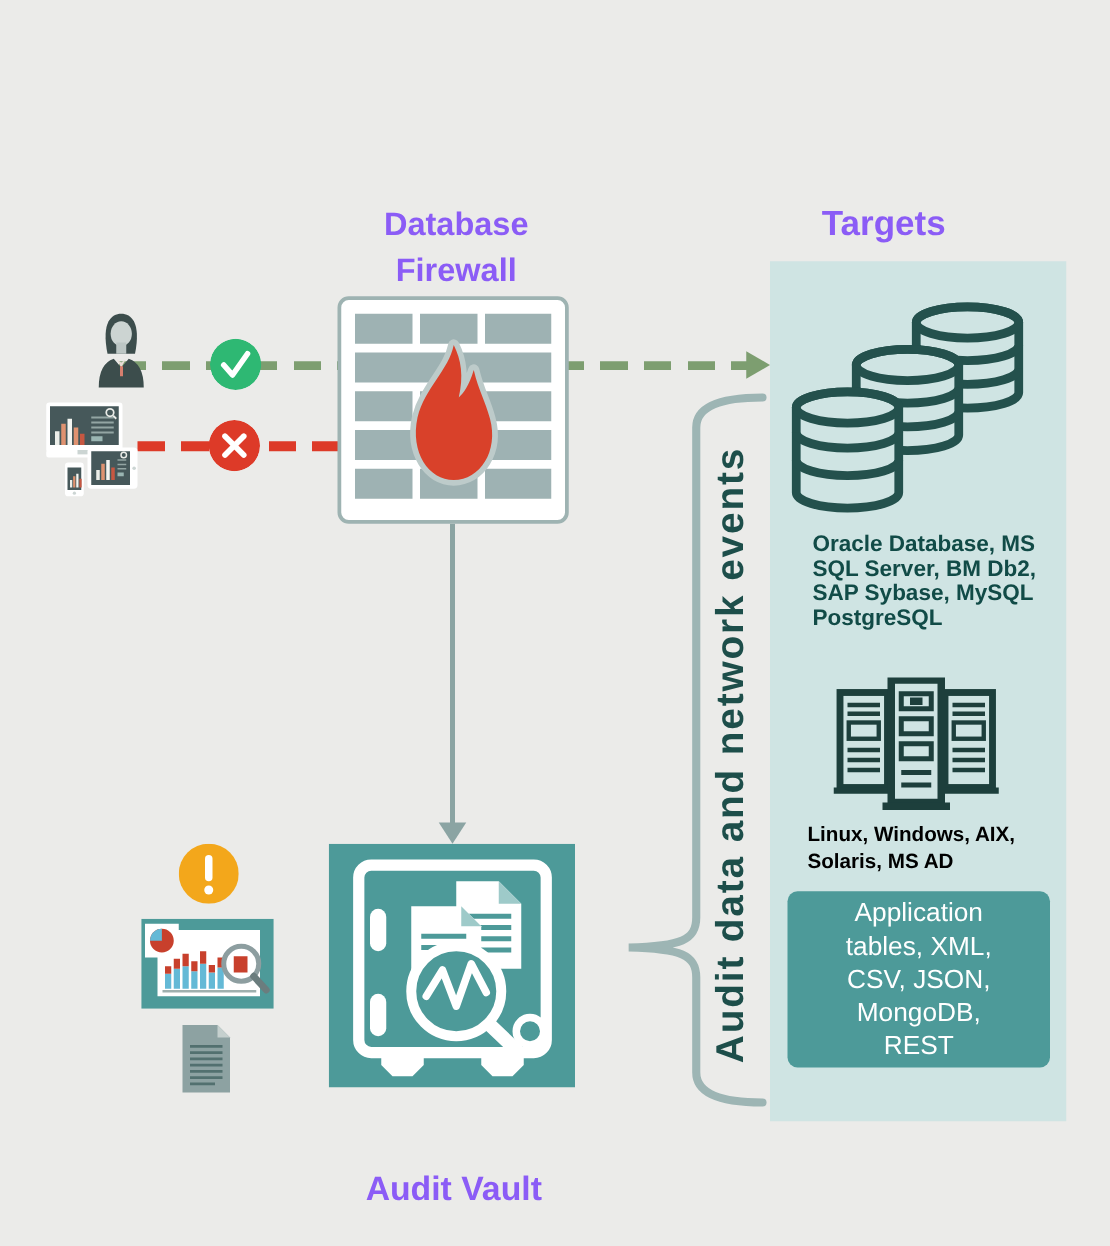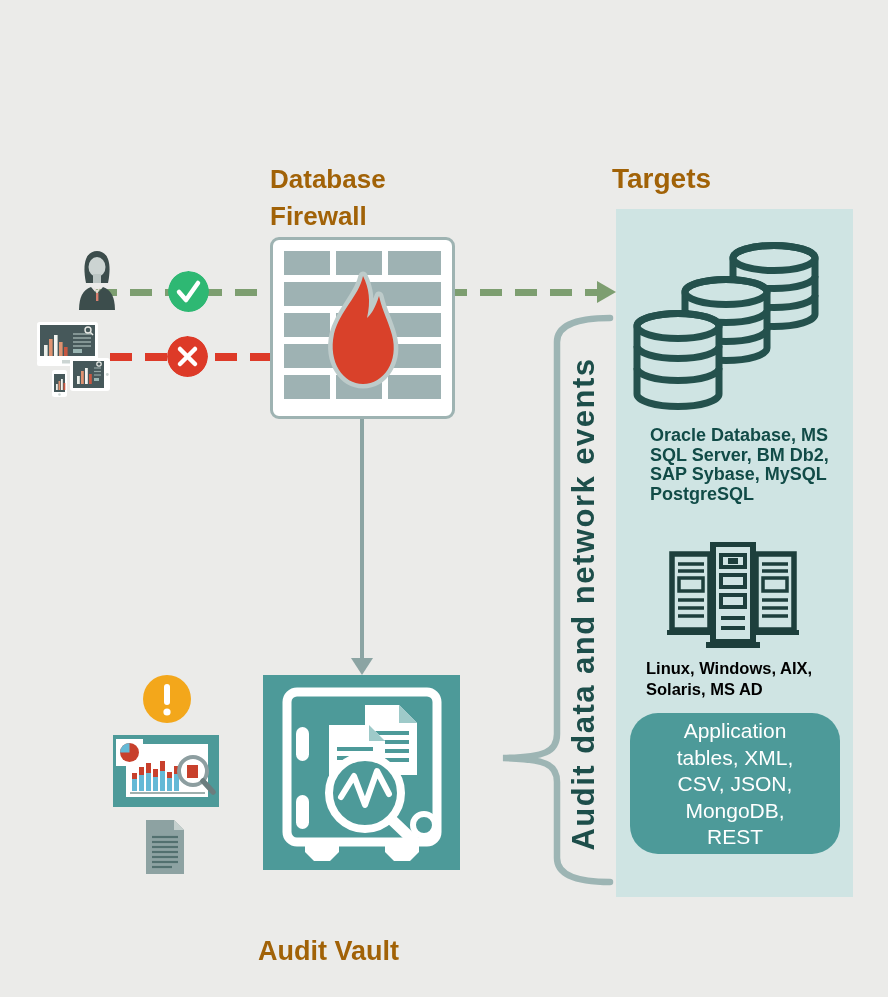--- a/index.html
+++ b/index.html
@@ -2,21 +2,21 @@
 <html><head>
 <meta charset="utf-8">
 <style>
   html,body{margin:0;padding:0;background:#fff;}
   #canvas{
     position:relative;width:888px;height:997px;background:#ebebe9;
     overflow:hidden;font-family:"Liberation Sans",sans-serif;
   }
   .abs{position:absolute;}
   .title{
-    color:#a16207;font-weight:bold;text-align:left;white-space:pre-line;
+    color:#8b5cf6;font-weight:bold;text-align:center;white-space:pre-line;
   }
   #title-firewall{left:270px;top:161px;width:190px;font-size:26px;line-height:37px;}
   #title-targets{left:612px;top:163px;width:190px;font-size:28px;}
   #title-vault{left:258px;top:936px;width:210px;font-size:27px;}
 
   
   #dash-green{left:95px;top:289px;width:503px;height:7px;z-index:1;
     background:repeating-linear-gradient(90deg,#7d9e70 0 22px,transparent 22px 35px);}
   #dash-green-head{left:597px;top:281px;width:0;height:0;z-index:1;
     border-top:11px solid transparent;border-bottom:11px solid transparent;border-left:19px solid #7d9e70;}
@@ -40,21 +40,21 @@
   #brace{left:495px;top:310px;z-index:1;}
   #v-label{left:566px;top:884px;width:560px;transform:rotate(-90deg);transform-origin:0 0;
     color:#1d4e4a;font-weight:bold;font-size:31px;letter-spacing:1.5px;text-align:center;z-index:2;}
 
   
   #targets-panel{left:616px;top:209px;width:237px;height:688px;background:#cfe4e3;z-index:0;}
   #db-text{left:650px;top:426px;width:195px;color:#114b47;font-weight:bold;
     font-size:18px;line-height:19.5px;white-space:pre-line;z-index:1;}
   #os-text{left:646px;top:658px;width:200px;color:#000000;font-weight:bold;
     font-size:16.5px;line-height:21px;white-space:pre-line;z-index:1;}
-  #app-box{left:630px;top:713px;width:210px;height:141px;background:#4d9a99;border-radius:28px;z-index:1;}
+  #app-box{left:630px;top:713px;width:210px;height:141px;background:#4d9a99;border-radius:8px;z-index:1;}
   #app-box-text{width:100%;margin-top:5px;color:#fff;font-size:21px;line-height:26.5px;
     text-align:center;white-space:pre-line;}
   svg{display:block;}
 </style>
 </head>
 <body>
 
 <div id="canvas">
 
   <div class="abs title" id="title-firewall">Database

